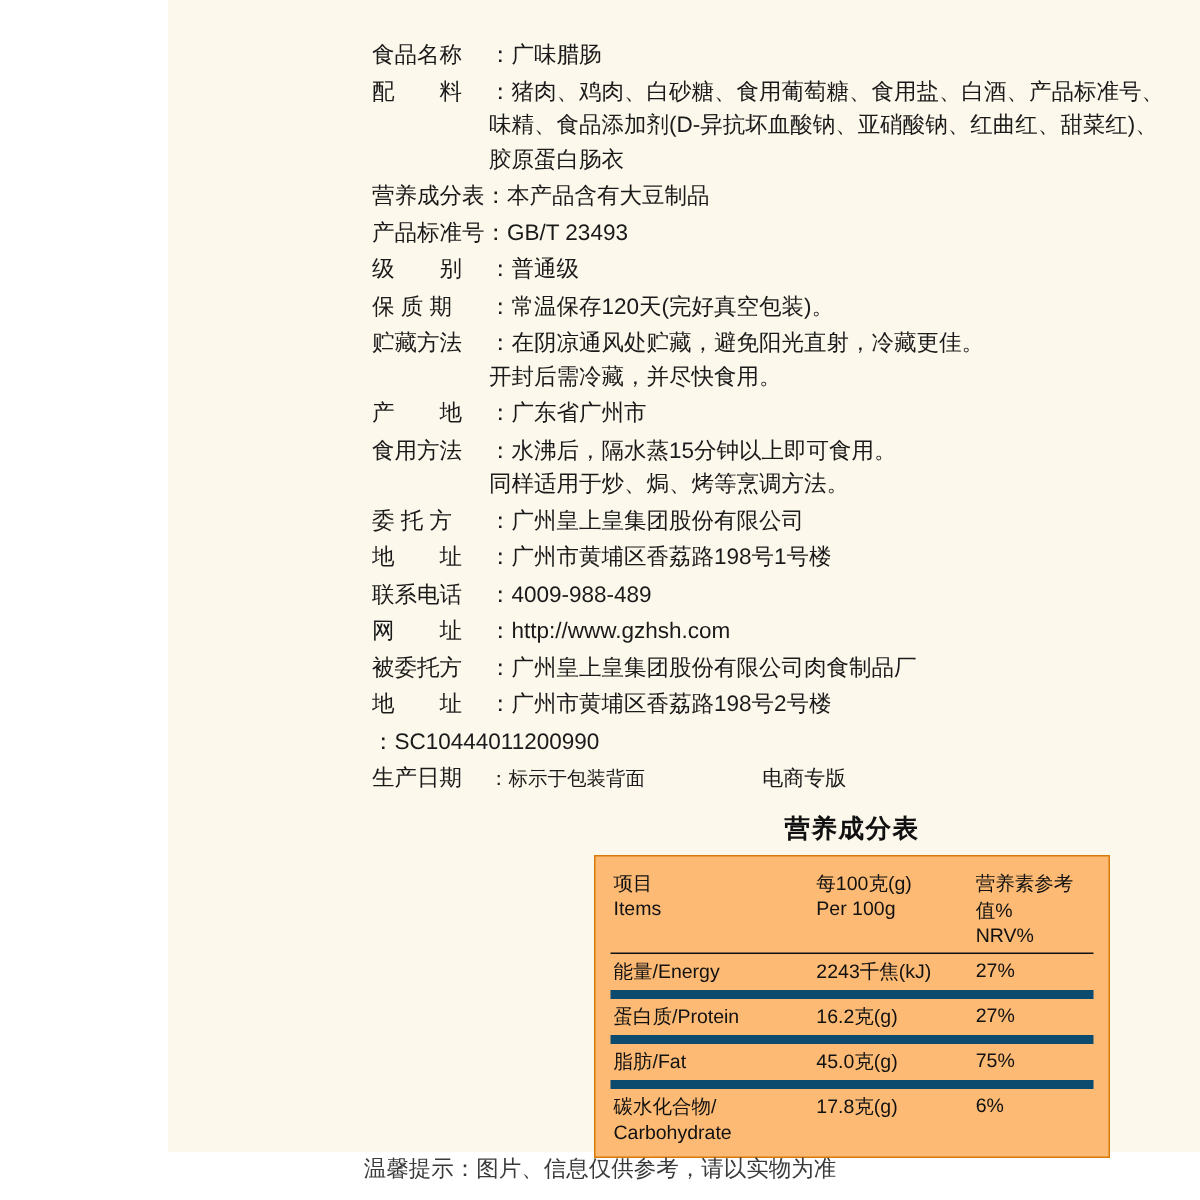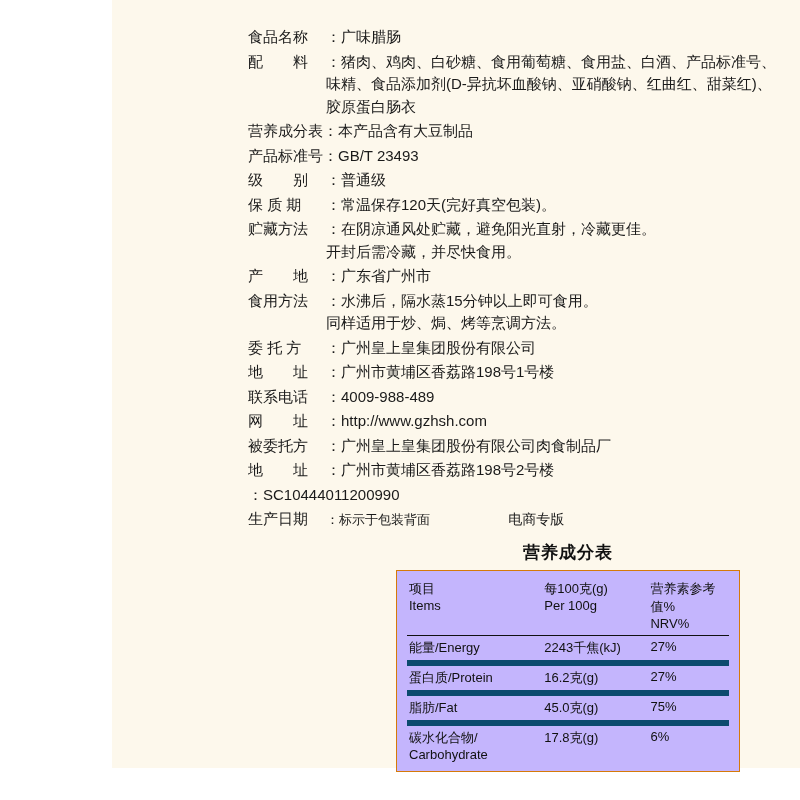--- a/index.html
+++ b/index.html
@@ -87,21 +87,21 @@
     font-size: 17px;
     font-weight: bold;
     color: #111;
     margin-top: 10px;
     margin-bottom: 6px;
     letter-spacing: 1px;
   }
   .nutri-table-wrap {
     margin: 0 auto;
     width: 344px;
-    background: #c4b5fd;
+    background: #fdba74;
     border: 1px solid #d67a09;
     padding: 6px 10px 6px 10px;
     box-sizing: border-box;
   }
   table.nutri {
     width: 100%;
     border-collapse: collapse;
     font-size: 13px;
     color: #111;
   }
@@ -298,14 +298,15 @@
               <td class="col2">17.8克(g)</td>
               <td class="col3">6%</td>
             </tr>
           </tbody>
         </table>
       </div>
 
     </div>
   </div>
 
+  <div class="footer">温馨提示：图片、信息仅供参考，请以实物为准</div>
 
 </div>
 
 </body></html>

